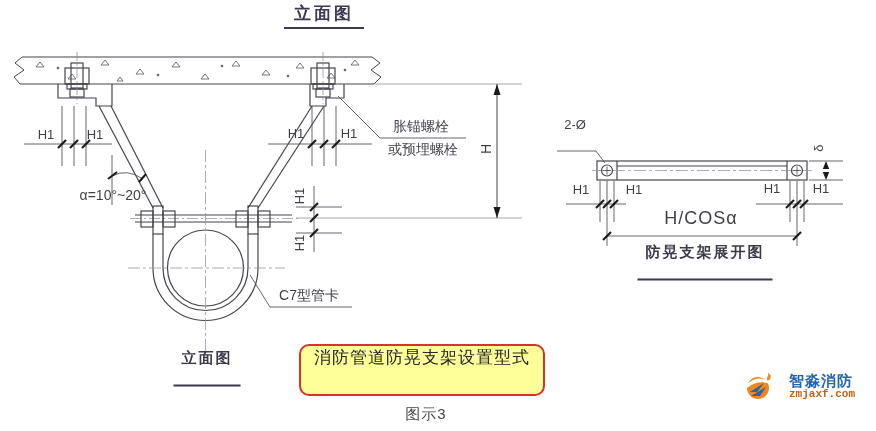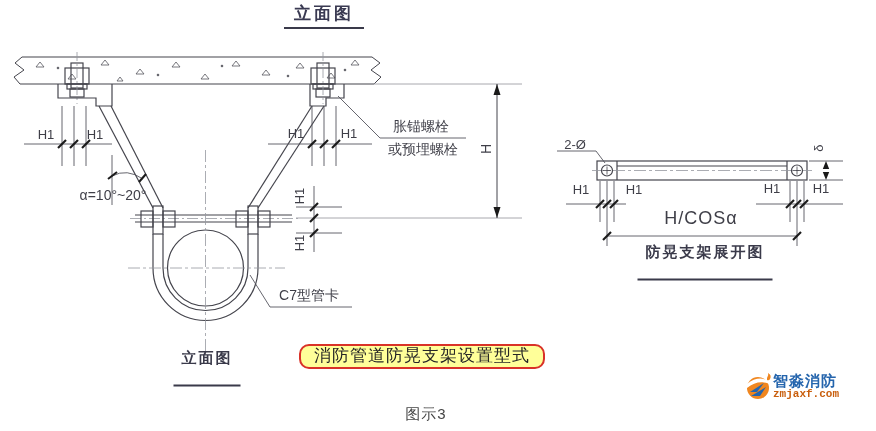--- a/index.html
+++ b/index.html
@@ -9,28 +9,28 @@
   }
   svg.draw { position:absolute; left:0; top:0; }
   .lbl { position:absolute; color:#3f3f48; white-space:nowrap; line-height:1; }
   .ctr { transform:translate(-50%,-50%); }
   .rot { transform:translate(-50%,-50%) rotate(-90deg); }
   .title { font-weight:bold; color:#3a3a52; letter-spacing:3px;
            border-bottom:2px solid #3a3a4a; padding:0 10px 5px; }
   .caption { font-weight:bold; color:#3a3a4a; letter-spacing:2px;
              border-bottom:2px solid #3a3a4a; padding:0 8px 20px; }
   .banner {
-    position:absolute; left:299px; top:344px; width:246px; height:25px;
+    position:absolute; left:299px; top:344px; width:246px; height:52px;
     background:#ffff99; border:2px solid #d93228; border-radius:10px;
-    display:flex; align-items:flex-end; justify-content:center;
+    display:flex; align-items:flex-start; justify-content:center;
     font-size:17px; color:#262626; letter-spacing:1px; box-sizing:border-box;
   }
   .figcap { position:absolute; left:426px; top:414px; transform:translate(-50%,-50%);
             font-size:15px; color:#454545; letter-spacing:1px; }
-  .logo { position:absolute; left:745px; top:373px; display:flex; gap:0; }
+  .logo { position:absolute; left:745px; top:373px; display:flex; gap:16px; }
   .logo-text { display:flex; flex-direction:column; line-height:1.05; }
   .logo-brand { font-size:15px; font-weight:bold; color:#2565ad; letter-spacing:1px; }
   .logo-site  { font-size:11px; font-weight:bold; color:#c95f0e; font-family:"Liberation Mono","DejaVu Sans Mono",monospace; }
 </style>
 </head>
 <body>
 
 <div class="page">
 
   <svg class="draw" width="876" height="431" viewBox="0 0 876 431">
@@ -224,21 +224,21 @@
 
   <div class="lbl ctr" style="left:421px; top:126px; font-size:14px;">胀锚螺栓</div>
   <div class="lbl ctr" style="left:423px; top:149px; font-size:14px;">或预埋螺栓</div>
 
   <div class="lbl rot" style="left:486px; top:149px; font-size:14px;">H</div>
 
   <div class="lbl ctr" style="left:309px; top:295px; font-size:14px;">C7型管卡</div>
 
   <div class="lbl ctr caption" style="left:207px; top:368px; font-size:15px;">立面图</div>
 
-  <div class="lbl ctr" style="left:575px; top:144px; font-size:13px;">2-Ø</div>
+  <div class="lbl ctr" style="left:575px; top:124px; font-size:13px;">2-Ø</div>
   <div class="lbl ctr" style="left:581px; top:189px; font-size:13px;">H1</div>
   <div class="lbl ctr" style="left:634px; top:189px; font-size:13px;">H1</div>
   <div class="lbl ctr" style="left:772px; top:188px; font-size:13px;">H1</div>
   <div class="lbl ctr" style="left:821px; top:188px; font-size:13px;">H1</div>
   <div class="lbl rot" style="left:818px; top:148px; font-size:13px;">δ</div>
   <div class="lbl ctr" style="left:701px; top:218px; font-size:18px; letter-spacing:1px;">H/COSα</div>
   <div class="lbl ctr caption" style="left:705px; top:262px; font-size:15px;">防晃支架展开图</div>
 
   <div class="banner">
     <span>消防管道防晃支架设置型式</span>

